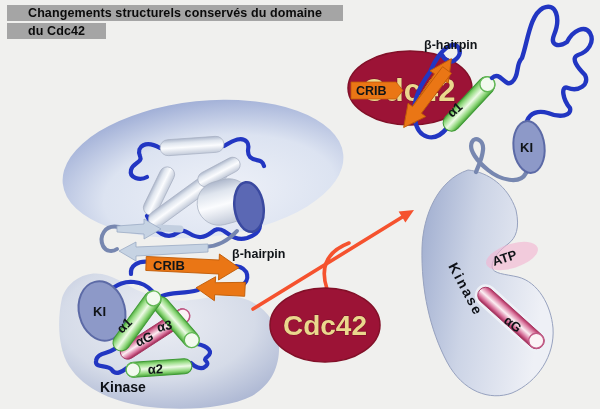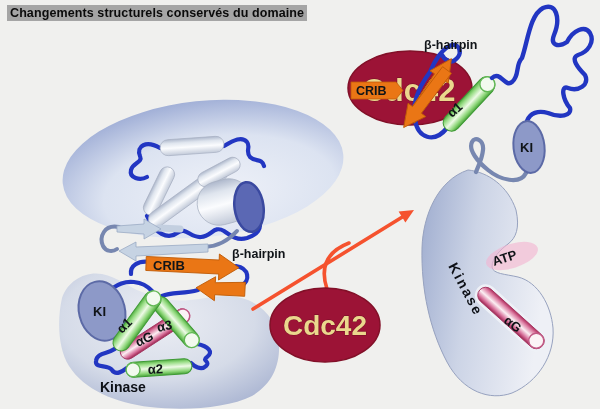--- a/index.html
+++ b/index.html
@@ -2,34 +2,35 @@
 <html><head>
 <meta charset="utf-8">
 <style>
   html,body{margin:0;padding:0;}
   .stage{position:relative;width:600px;height:409px;background:#f0f0ee;overflow:hidden;
          font-family:"Liberation Sans",sans-serif;}
   .stage svg{position:absolute;left:0;top:0;}
   .title-block{position:absolute;left:7px;top:5px;z-index:5;}
   .title-line{display:table;margin:0 0 2px 0;background:rgba(158,158,158,.92);
               color:#0b0b0b;font-size:12.5px;font-weight:bold;line-height:14px;
-              padding:1px 3px;letter-spacing:.1px;}
+              padding:1px 21px;letter-spacing:.1px;}
   text{font-family:"Liberation Sans",sans-serif;}
   .lbl{font-weight:bold;fill:#101418;font-size:13px;}
   .lbl-sm{font-weight:bold;fill:#101418;font-size:12.5px;}
   .lbl-kinase{font-weight:bold;fill:#0d1016;font-size:14px;}
   .cdc-txt{font-weight:bold;fill:#ebd78d;paint-order:stroke;stroke:#6e0f24;stroke-width:.8px;}
 </style>
 </head>
 <body>
 
 <div class="stage">
 
   <div class="title-block">
     <div class="title-line">Changements structurels conservés du domaine</div>
+    <div class="title-line">du Cdc42</div>
   </div>
 
   <svg width="600" height="409" viewBox="0 0 600 409">
     <defs>
       <radialGradient id="gBlob1" cx="55%" cy="68%" r="75%">
         <stop offset="0%" stop-color="#eef1f8"></stop>
         <stop offset="55%" stop-color="#dce3f1"></stop>
         <stop offset="100%" stop-color="#94a4d1"></stop>
       </radialGradient>
       <radialGradient id="gBlob2" cx="45%" cy="35%" r="80%">

